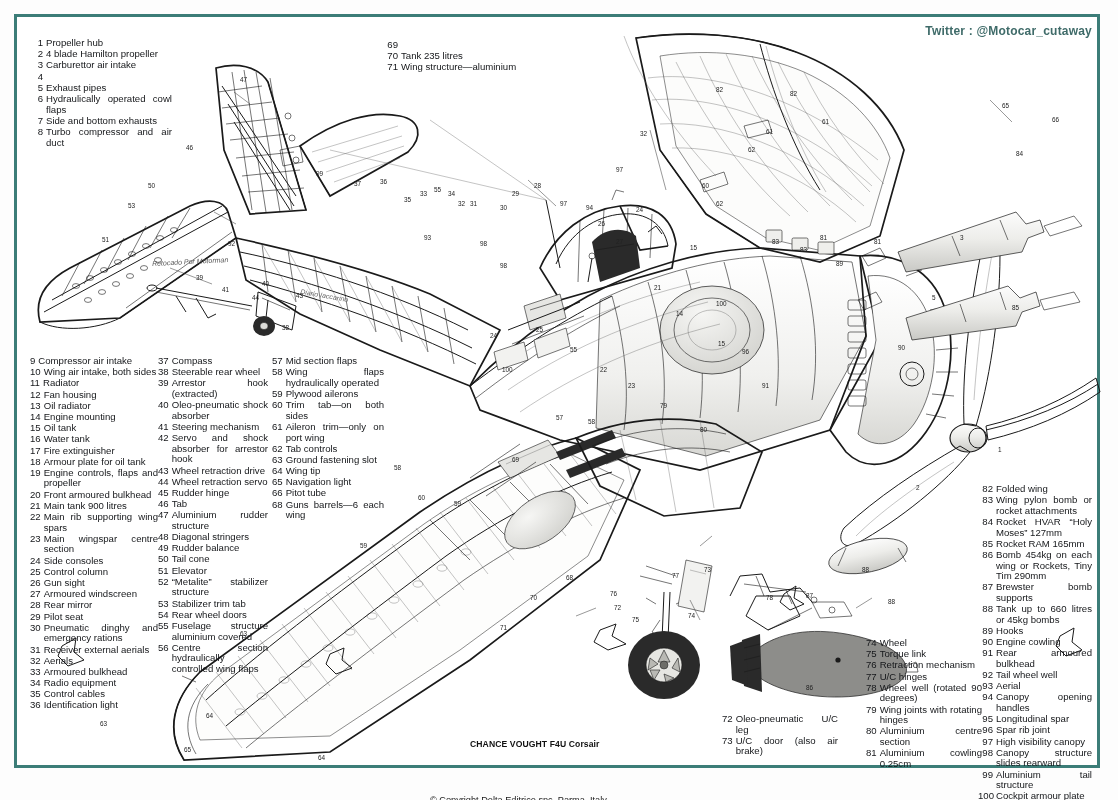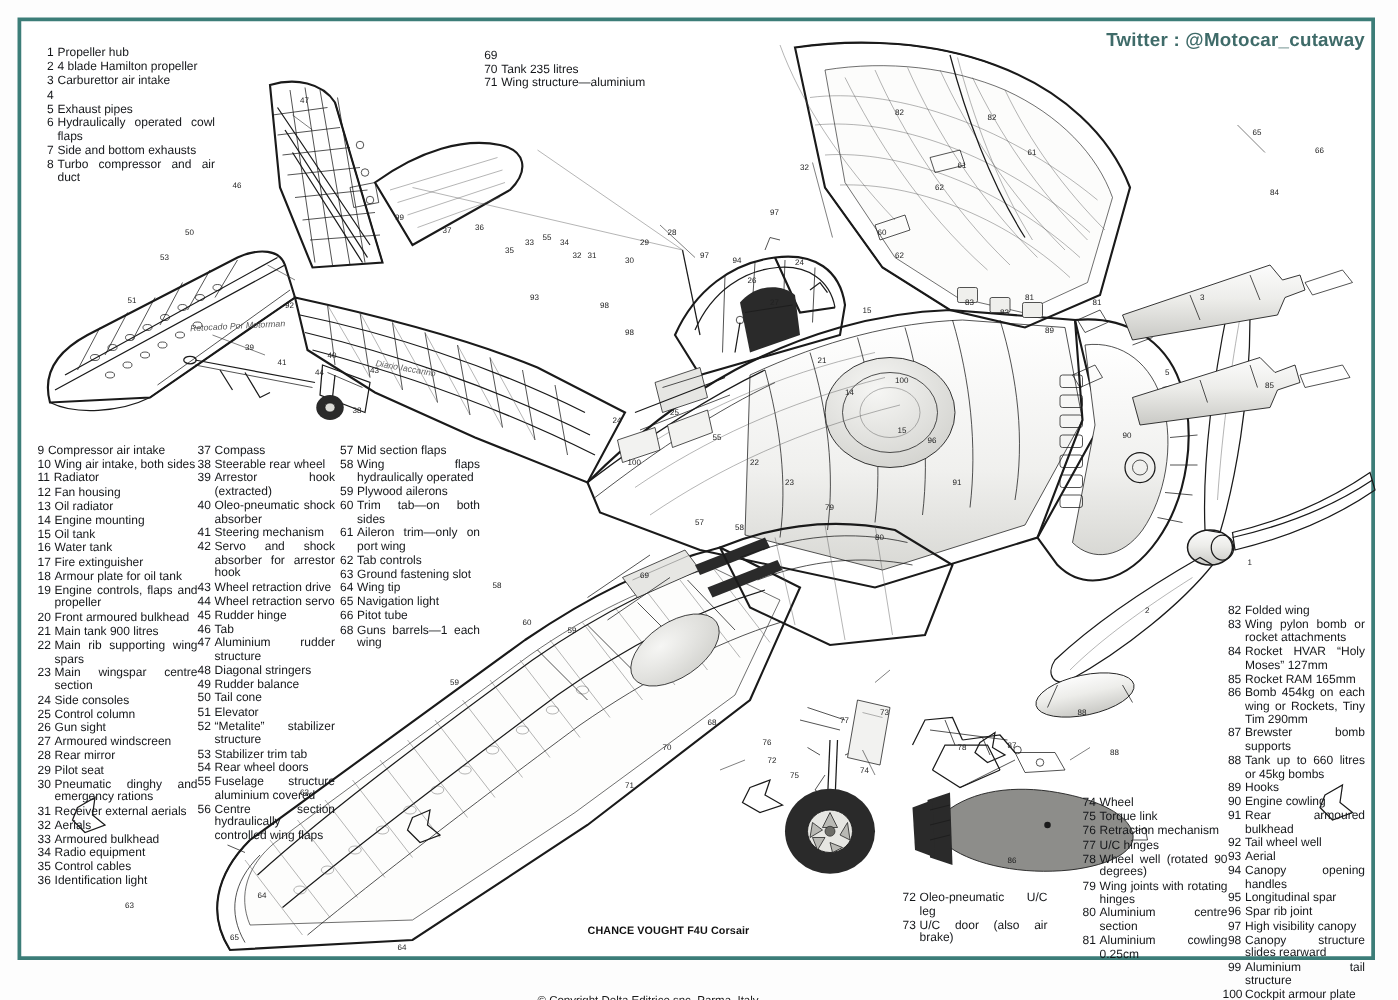--- a/index.html
+++ b/index.html
@@ -11,21 +11,21 @@
          border:3px solid #3c7d78;box-sizing:border-box;background:#ffffff;}
   .legend{position:absolute;font-size:9.6px;line-height:10.6px;color:#15171a;}
   .legend ol{margin:0;padding:0;list-style:none;}
   .legend li{display:flex;margin-bottom:0.6px;}
   .legend li .num{flex:0 0 auto;text-align:right;padding-right:3px;
                   font-size:9.6px;}
   .legend li .txt{flex:1 1 auto;text-align:justify;text-justify:inter-word;
                   hyphens:none;}
   .legend.w11 li .num{width:11px;}
   .legend.w15 li .num{width:15px;}
-  #watermark{position:absolute;right:26px;top:24px;font-size:15px;
+  #watermark{position:absolute;right:26px;top:24px;font-size:12px;
              font-weight:bold;color:#3f6b69;letter-spacing:.2px;}
   #title-caption{position:absolute;left:470px;top:739px;font-size:8.6px;
                  font-weight:bold;color:#111;letter-spacing:.1px;
                  font-family:"Liberation Sans", sans-serif;}
   #copyright{position:absolute;left:430px;top:795px;font-size:9.2px;color:#1a1a1a;}
   #retouch{position:absolute;left:152px;top:258px;font-size:7px;color:#555;
            font-style:italic;transform:rotate(-3deg);line-height:8px;}
   #artist{position:absolute;left:300px;top:292px;font-size:7px;color:#666;
           font-style:italic;transform:rotate(10deg);}
   svg{position:absolute;left:0;top:0;}
@@ -856,21 +856,21 @@
         <li>
           <span class="num">65</span>
           <span class="txt">Navigation light</span>
         </li>
         <li>
           <span class="num">66</span>
           <span class="txt">Pitot tube</span>
         </li>
         <li>
           <span class="num">68</span>
-          <span class="txt">Guns barrels—1 each wing</span>
+          <span class="txt">Guns barrels—6 each wing</span>
         </li>
       </ol>
   </div>
 
   <div class="legend w13" style="left:722px;top:714px;width:116px;">
     <ol>
         <li>
           <span class="num">72</span>
           <span class="txt">Oleo-pneumatic U/C leg</span>
         </li>

